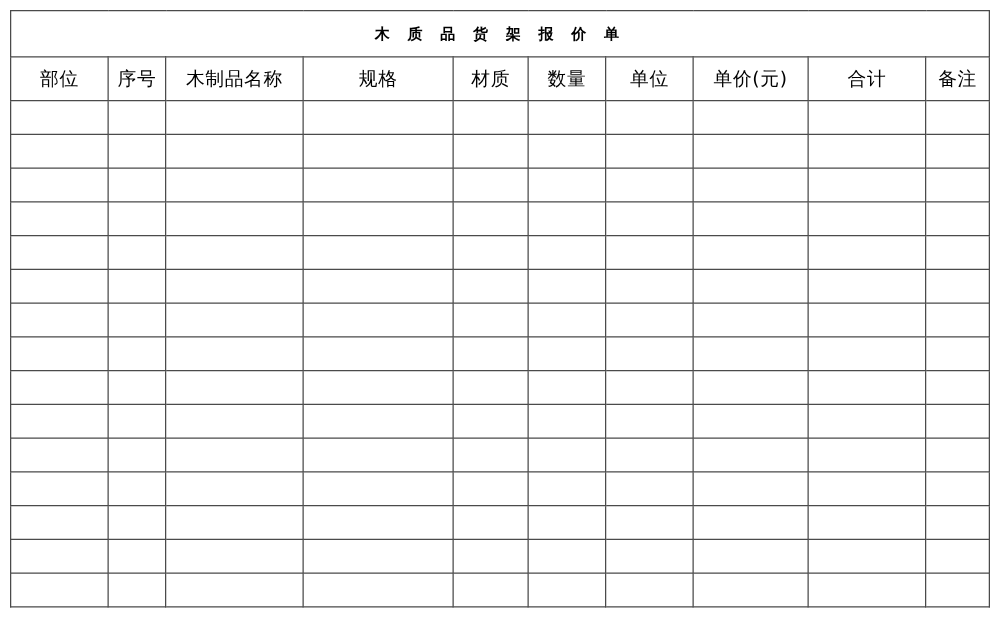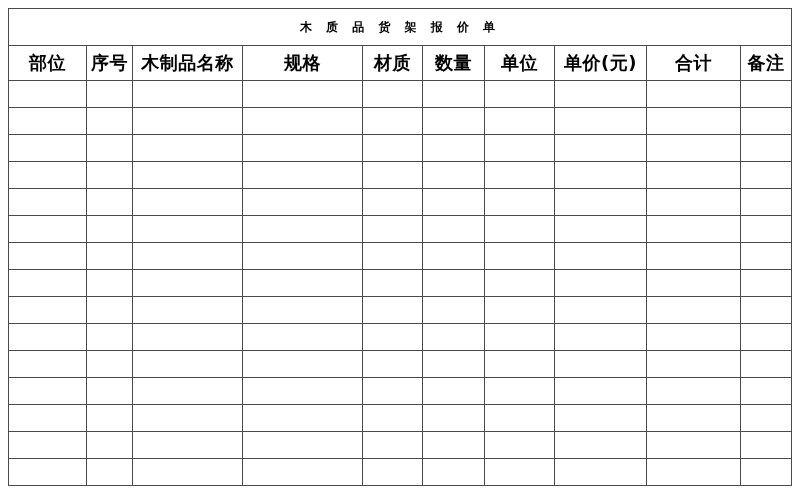--- a/index.html
+++ b/index.html
@@ -39,22 +39,22 @@
     height: 36px;
     background: #d4d4d4;
     font-size: 17px;
     font-weight: bold;
     letter-spacing: 5px;
     color: #000000;
   }
   tr.header-row td {
     height: 34px;
     background: #ffffff;
-    font-size: 18px;
-    font-weight: bold;
+    font-size: 15px;
+    font-weight: normal;
     letter-spacing: 0.5px;
   }
   tr.data-row td {
     height: 26px;
   }
   .col-1 { width: 78px; }
   .col-2 { width: 46px; }
   .col-3 { width: 110px; }
   .col-4 { width: 120px; }
   .col-5 { width: 60px; }

